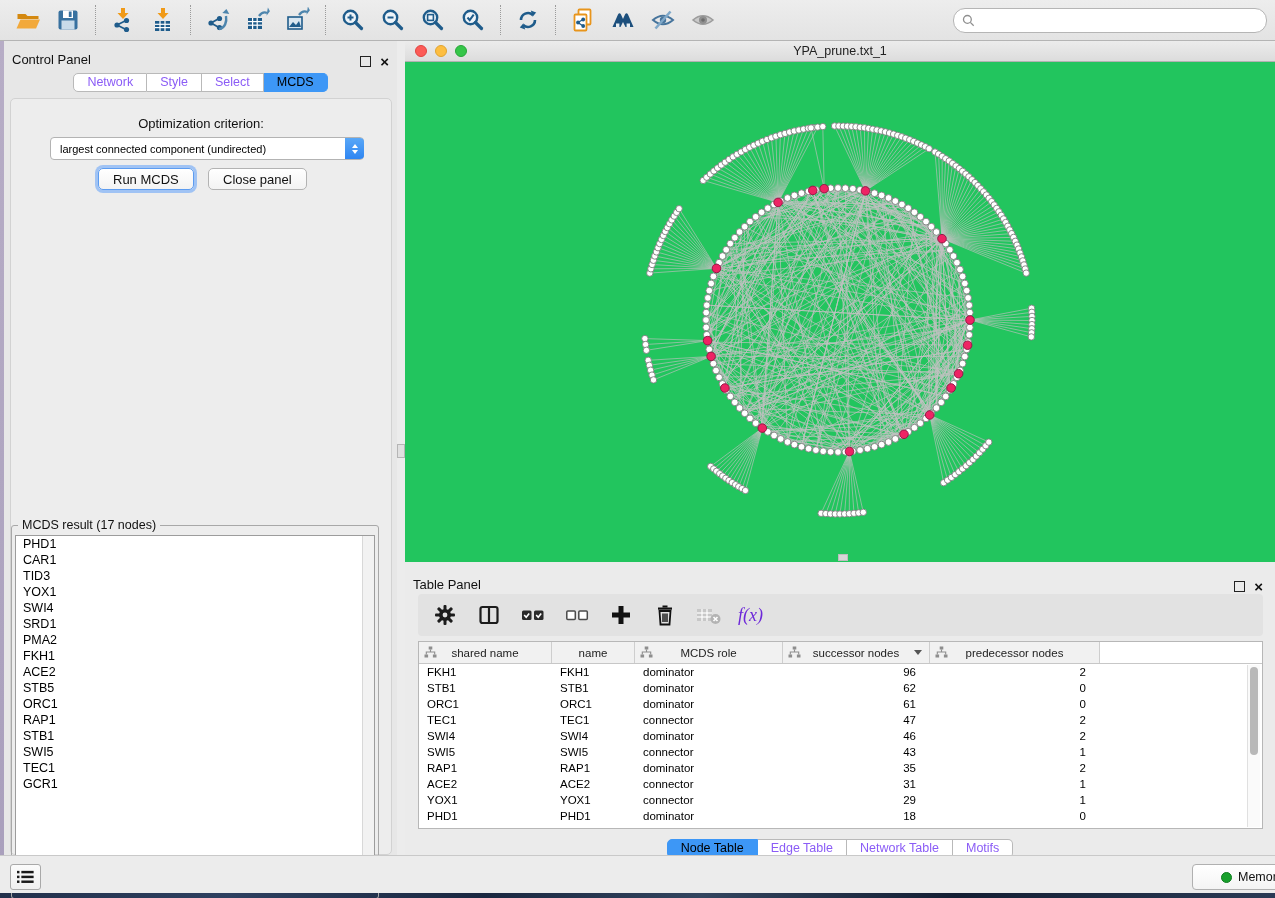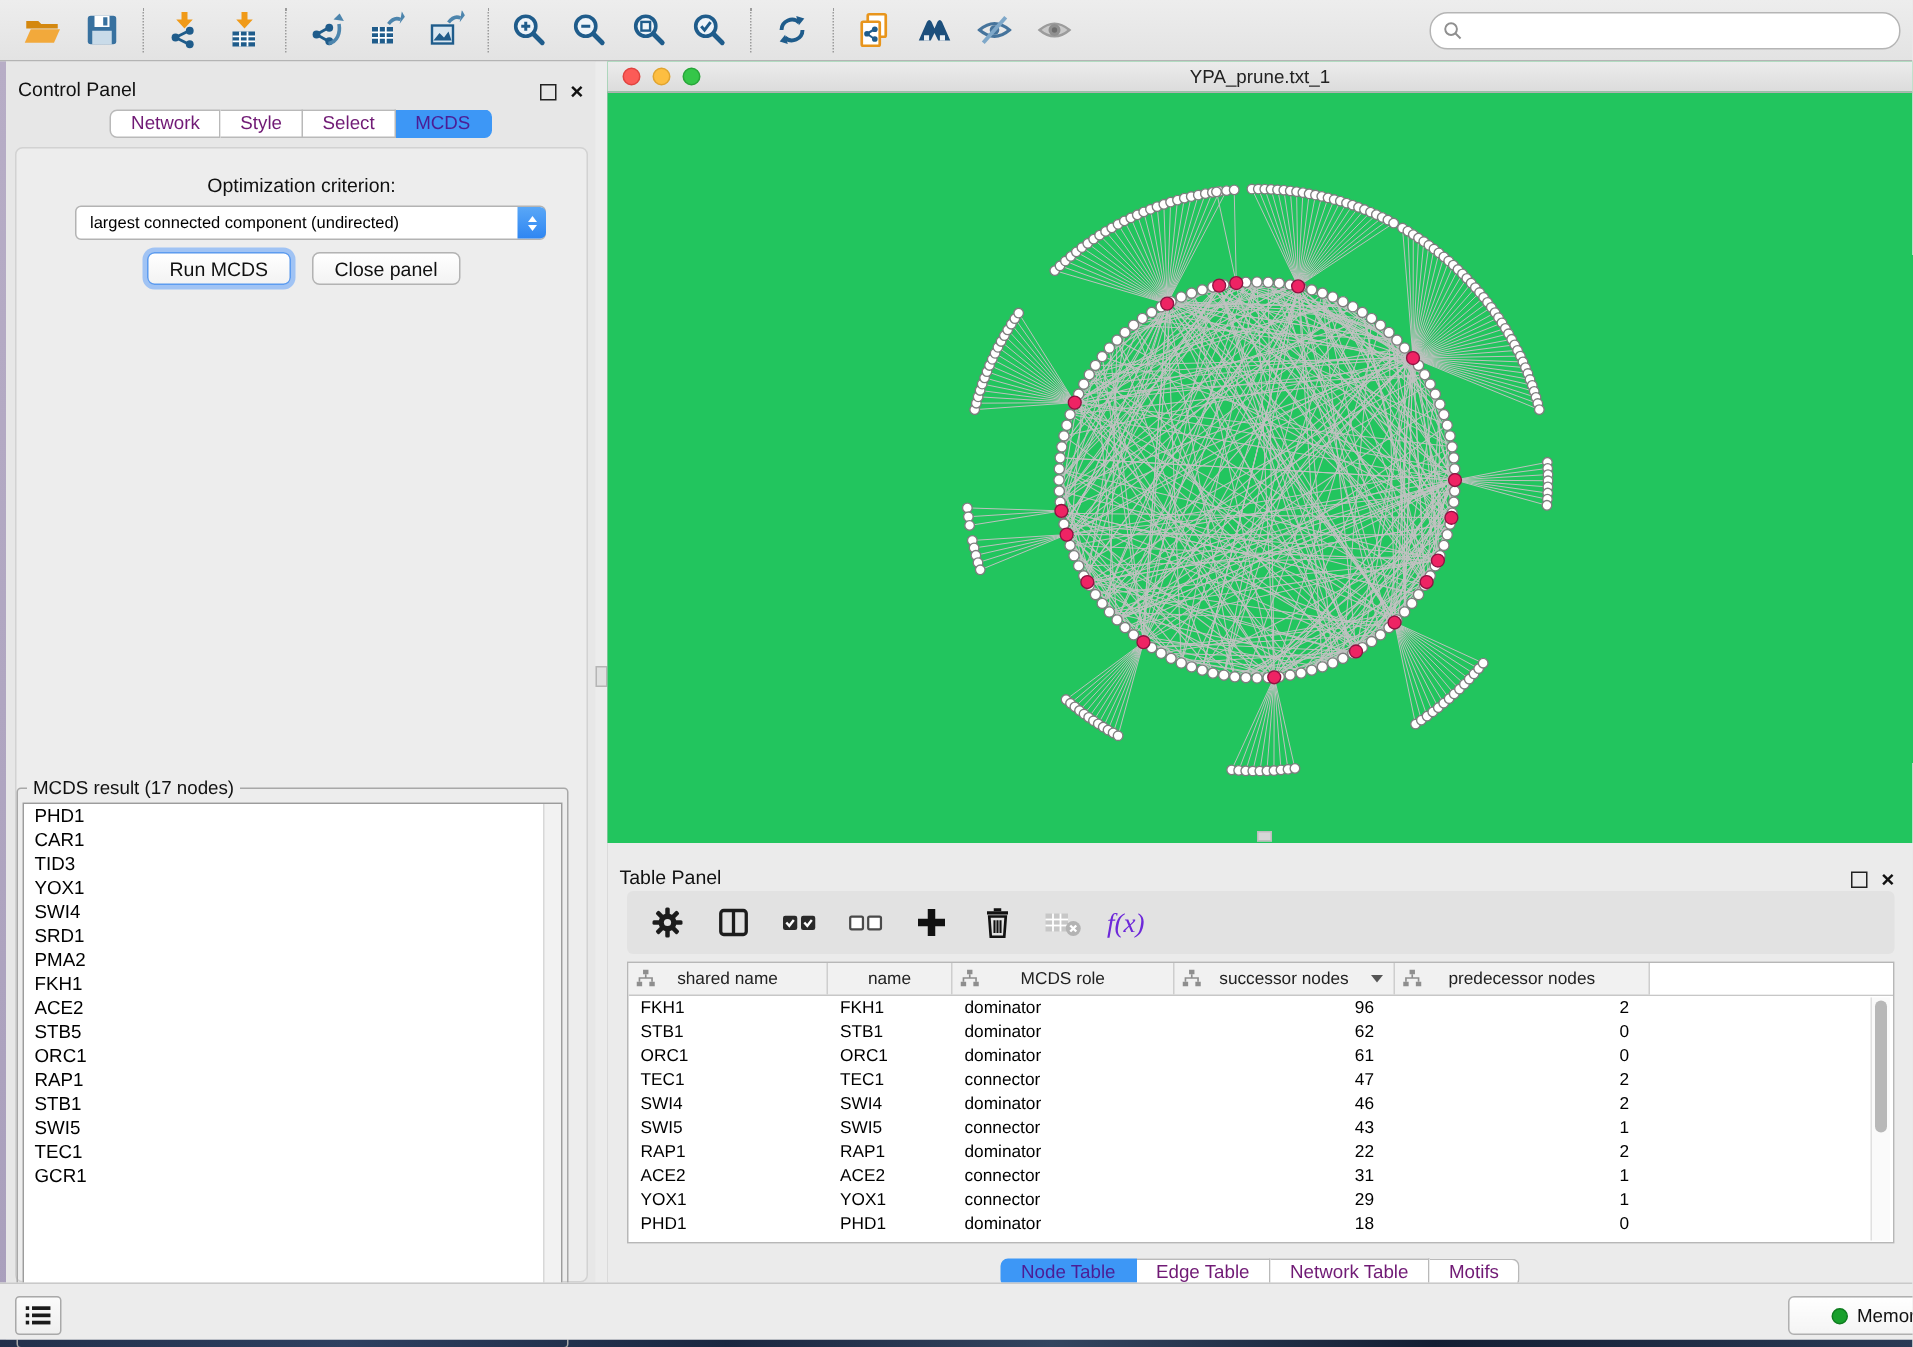--- a/index.html
+++ b/index.html
@@ -20,24 +20,24 @@
   .desk-bottom{left:0;top:893px;width:1275px;height:5px;
      background:linear-gradient(90deg,#22304b,#2e4060 18%,#1a2740 38%,#33455f 55%,#141e33 75%,#2a3a55);}
   
   .cpanel{left:4px;top:41px;width:393px;height:814px;background:#e7e7e7;}
   .panel-head{height:24px;display:flex;align-items:flex-end;padding:2px 8px 0 8px;}
   .panel-title{font-size:13px;color:#111;}
   .winbtns{margin-left:auto;display:flex;align-items:center;gap:9px;}
   .floatbox{width:9px;height:9px;border:1.6px solid #222;background:transparent;}
   .closex{font-size:15px;font-weight:bold;color:#111;line-height:9px;}
   .tabbar{display:flex;justify-content:center;margin-top:6px;}
-  .tab{font-size:12.5px;padding:2px 13px;height:13px;line-height:13px;background:#fff;border:1px solid #b9b9b9;border-left:none;color:#701a75;}
+  .tab{font-size:12.5px;padding:2px 13px;height:13px;line-height:13px;background:#fff;border:1px solid #b9b9b9;border-left:none;color:#8b5cf6;}
   .tab:first-child{border-left:1px solid #b9b9b9;border-radius:5px 0 0 5px;}
   .tab:last-child{border-radius:0 5px 5px 0;}
-  .tab.active{background:#3d97f6;border-color:#3d97f6;color:#4c1d95;}
+  .tab.active{background:#3d97f6;border-color:#3d97f6;color:#000000;}
   .cbody{left:6px;top:57px;width:380px;height:755px;background:#ededed;border:1px solid #d2d2d2;border-radius:5px;}
   .optlabel{left:0;top:17px;width:100%;text-align:center;font-size:13px;color:#111;}
   .dropdown{left:39px;top:38px;width:312px;height:21px;background:#fff;border:1px solid #b3b3b3;border-radius:4px;
             display:flex;align-items:center;font-size:11px;}
   .dropdown .dtext{flex:1;padding-left:9px;white-space:nowrap;overflow:hidden;}
   .stepper{width:19px;height:21px;margin:-1px -1px -1px 0;background:linear-gradient(#59a7f7,#2f86f2);border-radius:0 4px 4px 0;
            display:flex;flex-direction:column;align-items:center;justify-content:center;gap:2px;}
   .arr-up{width:0;height:0;border-left:3.5px solid transparent;border-right:3.5px solid transparent;border-bottom:4.5px solid #fff;}
   .arr-dn{width:0;height:0;border-left:3.5px solid transparent;border-right:3.5px solid transparent;border-top:4.5px solid #fff;}
   .btn{background:linear-gradient(#ffffff,#f3f3f3);border:1px solid #b3b3b3;border-radius:5px;font-size:13px;height:22px;
@@ -1314,21 +1314,21 @@
           <div class="td txt" style="width: 133px;">SWI5</div>
           <div class="td txt" style="width: 83px;">SWI5</div>
           <div class="td txt" style="width: 148px;">connector</div>
           <div class="td num" style="width: 147px;">43</div>
           <div class="td num" style="width: 170px;">1</div>
         </div>
         <div class="trow">
           <div class="td txt" style="width: 133px;">RAP1</div>
           <div class="td txt" style="width: 83px;">RAP1</div>
           <div class="td txt" style="width: 148px;">dominator</div>
-          <div class="td num" style="width: 147px;">22</div>
+          <div class="td num" style="width: 147px;">35</div>
           <div class="td num" style="width: 170px;">2</div>
         </div>
         <div class="trow">
           <div class="td txt" style="width: 133px;">ACE2</div>
           <div class="td txt" style="width: 83px;">ACE2</div>
           <div class="td txt" style="width: 148px;">connector</div>
           <div class="td num" style="width: 147px;">31</div>
           <div class="td num" style="width: 170px;">1</div>
         </div>
         <div class="trow">

